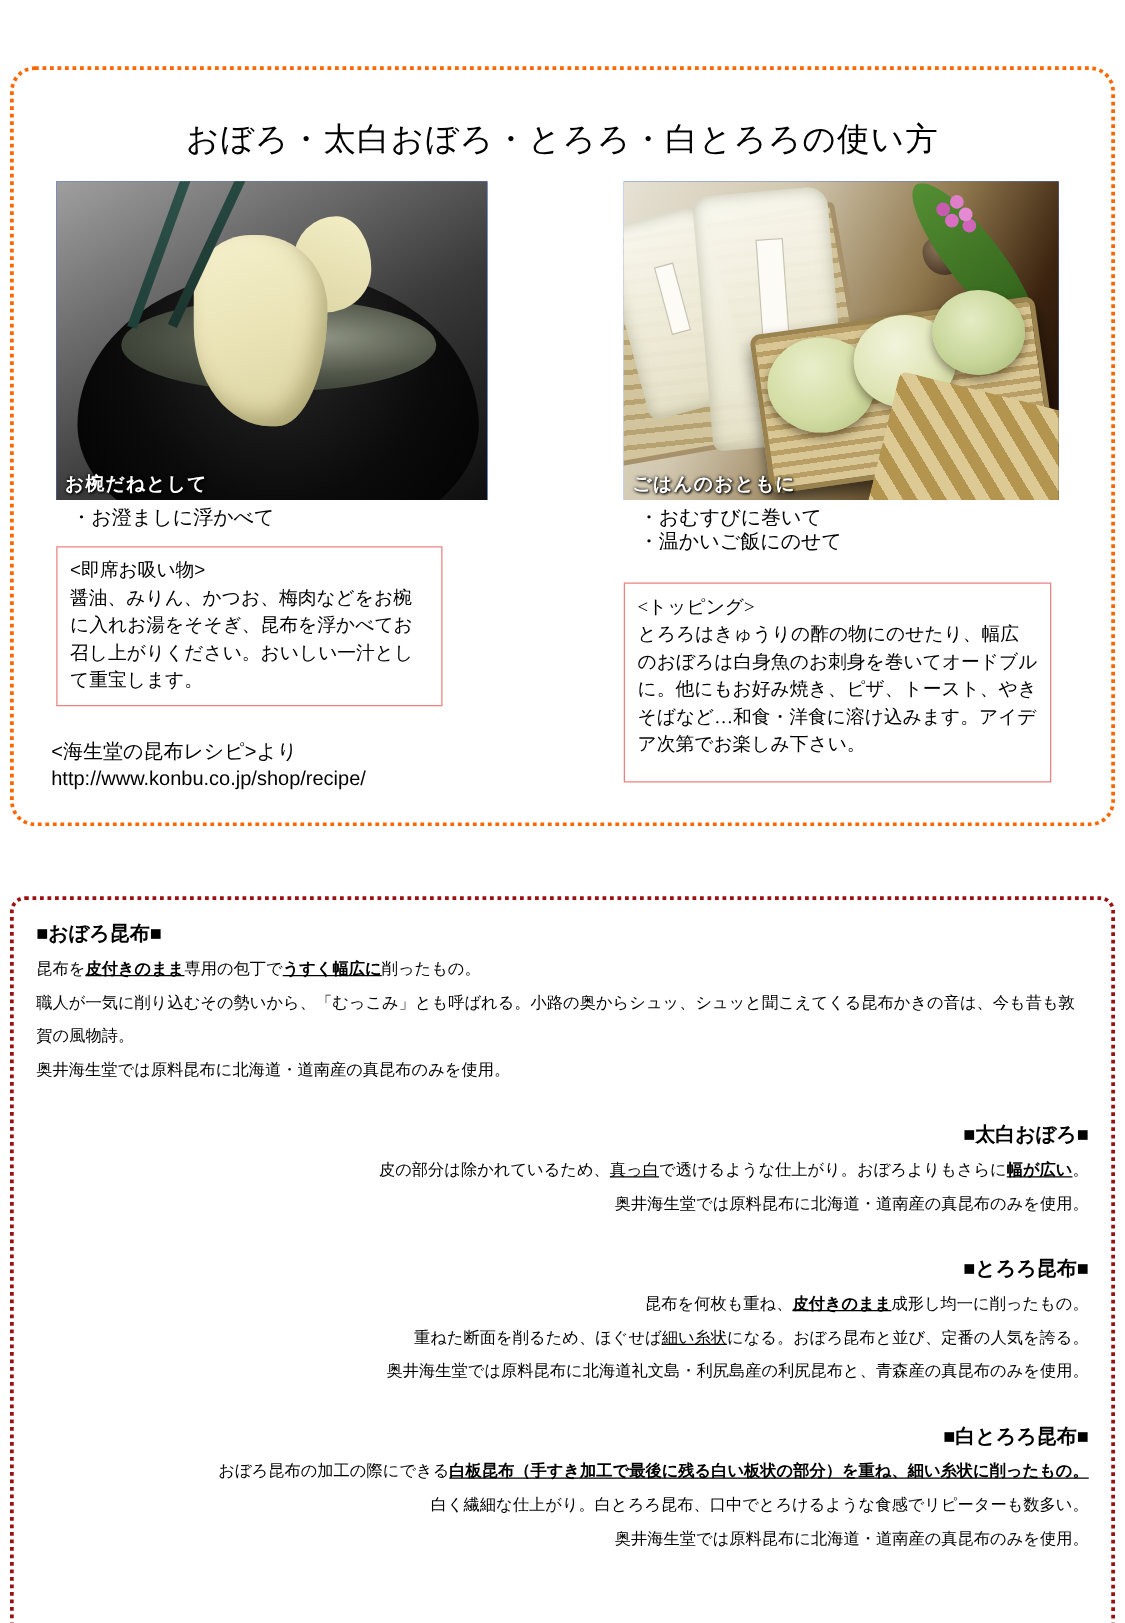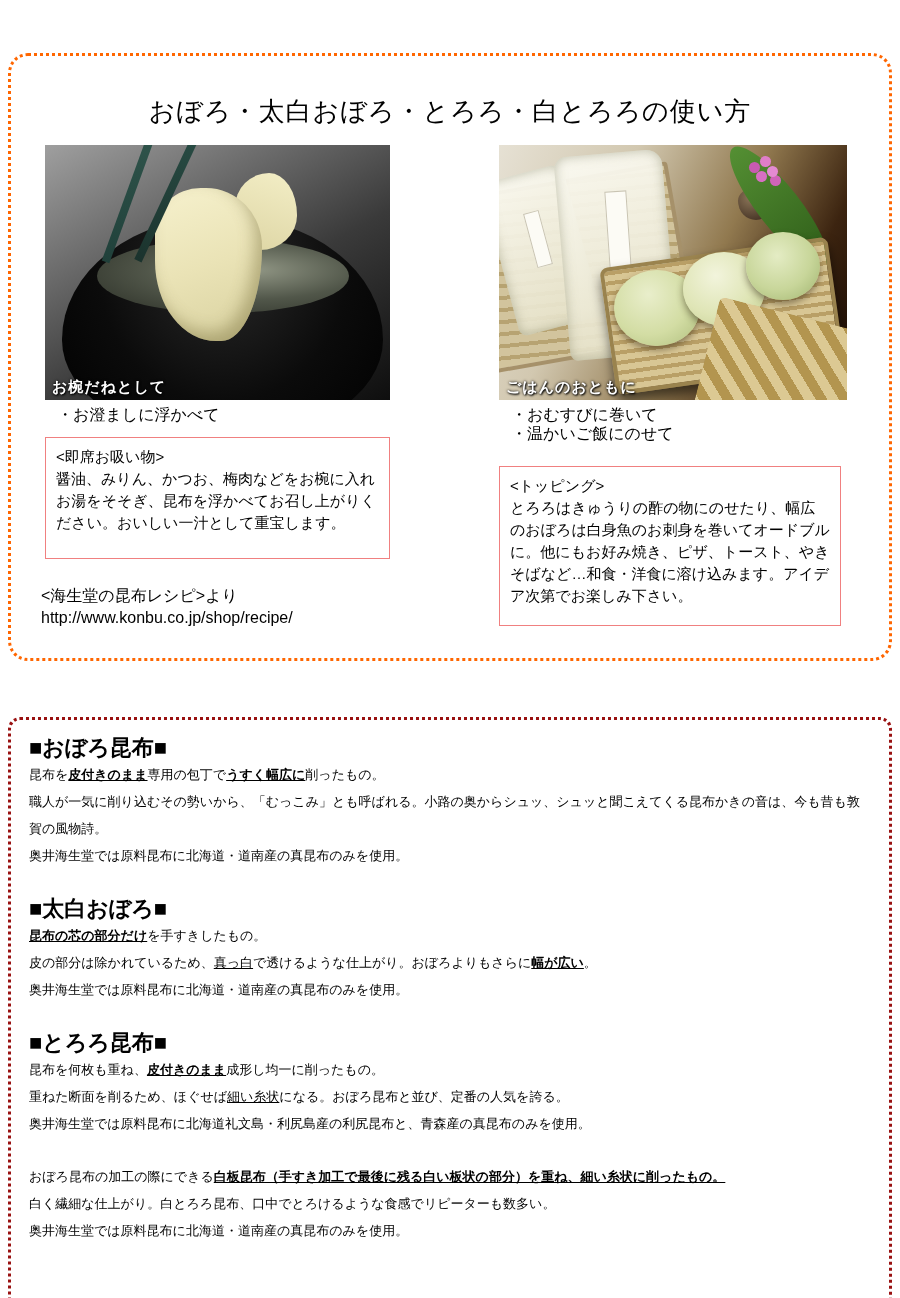--- a/index.html
+++ b/index.html
@@ -91,33 +91,33 @@
     background:repeating-linear-gradient(45deg,#dcc993 0 10px,#b3954f 10px 20px),
                repeating-linear-gradient(-45deg,rgba(255,255,255,.30) 0 10px,rgba(60,40,10,.25) 10px 20px);
     border-radius:6px; }
 
   .bullets { margin:5px 0 0 12px; font-size:16px; line-height:19px; }
 
   .note-box {
     border:1px solid #f08080; padding:8px 10px;
     font-size:15px; line-height:22px;
   }
-  .note-left  { margin-top:13px; min-height:122px; width:345px; }
-  .note-right { margin-top:23px; min-height:160px; width:342px; }
+  .note-left  { margin-top:13px; min-height:122px; width:309px; }
+  .note-right { margin-top:23px; min-height:160px; width:342px;font-family:Liberation Serif, serif; }
 
   .source { margin:26px 0 0 -4px; font-size:16px; line-height:22px; }
 
   
   .bottom-box {
     position:absolute; left:8px; top:672px; width:884px; height:618px;
     border:3px dotted #991111; border-radius:12px;
     padding:14px 18px;
   }
-  .section + .section { margin-top:26px; }
-  .sec-heading { font-size:22px; font-weight:bold; line-height:27px; }
+  .section + .section { margin-top:26px;text-align:right; }
+  .sec-heading { font-size:16px; font-weight:bold; line-height:27px; }
   .sec-line { font-size:13px; line-height:27px; }
   .bu { font-weight:bold; text-decoration:underline; }
   .u  { text-decoration:underline; }
 </style>
 </head>
 <body>
 
 <div class="page">
 
   <section class="top-box">
@@ -184,32 +184,32 @@
 
     <div class="section">
       <div class="sec-heading">■おぼろ昆布■</div>
       <div class="sec-line"><span>昆布を</span><span class="bu">皮付きのまま</span><span>専用の包丁で</span><span class="bu">うすく幅広に</span><span>削ったもの。</span></div>
       <div class="sec-line">職人が一気に削り込むその勢いから、「むっこみ」とも呼ばれる。小路の奥からシュッ、シュッと聞こえてくる昆布かきの音は、今も昔も敦賀の風物詩。</div>
       <div class="sec-line">奥井海生堂では原料昆布に北海道・道南産の真昆布のみを使用。</div>
     </div>
 
     <div class="section">
       <div class="sec-heading">■太白おぼろ■</div>
-      <div class="sec-line"><span class="bu">昆布の芯の部分だけ</span><span>を手すきしたもの。</span></div>
       <div class="sec-line"><span>皮の部分は除かれているため、</span><span class="u">真っ白</span><span>で透けるような仕上がり。おぼろよりもさらに</span><span class="bu">幅が広い</span><span>。</span></div>
       <div class="sec-line">奥井海生堂では原料昆布に北海道・道南産の真昆布のみを使用。</div>
     </div>
 
     <div class="section">
       <div class="sec-heading">■とろろ昆布■</div>
       <div class="sec-line"><span>昆布を何枚も重ね、</span><span class="bu">皮付きのまま</span><span>成形し均一に削ったもの。</span></div>
       <div class="sec-line"><span>重ねた断面を削るため、ほぐせば</span><span class="u">細い糸状</span><span>になる。おぼろ昆布と並び、定番の人気を誇る。</span></div>
       <div class="sec-line">奥井海生堂では原料昆布に北海道礼文島・利尻島産の利尻昆布と、青森産の真昆布のみを使用。</div>
     </div>
 
     <div class="section">
+      <div class="sec-heading">■白とろろ昆布■</div>
       <div class="sec-line"><span>おぼろ昆布の加工の際にできる</span><span class="bu">白板昆布（手すき加工で最後に残る白い板状の部分）を重ね、細い糸状に削ったもの。</span></div>
       <div class="sec-line">白く繊細な仕上がり。白とろろ昆布、口中でとろけるような食感でリピーターも数多い。</div>
       <div class="sec-line">奥井海生堂では原料昆布に北海道・道南産の真昆布のみを使用。</div>
     </div>
 
   </section>
 </div>
 
 </body></html>

